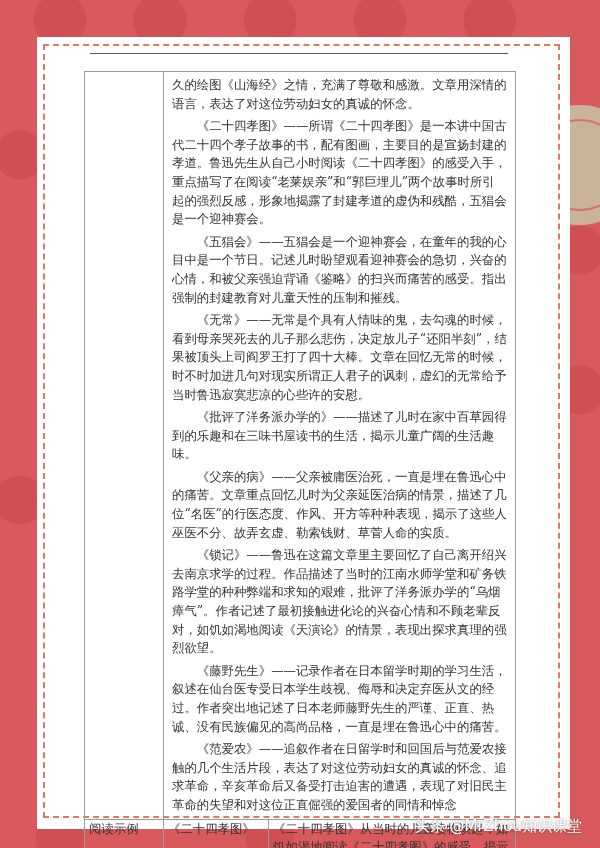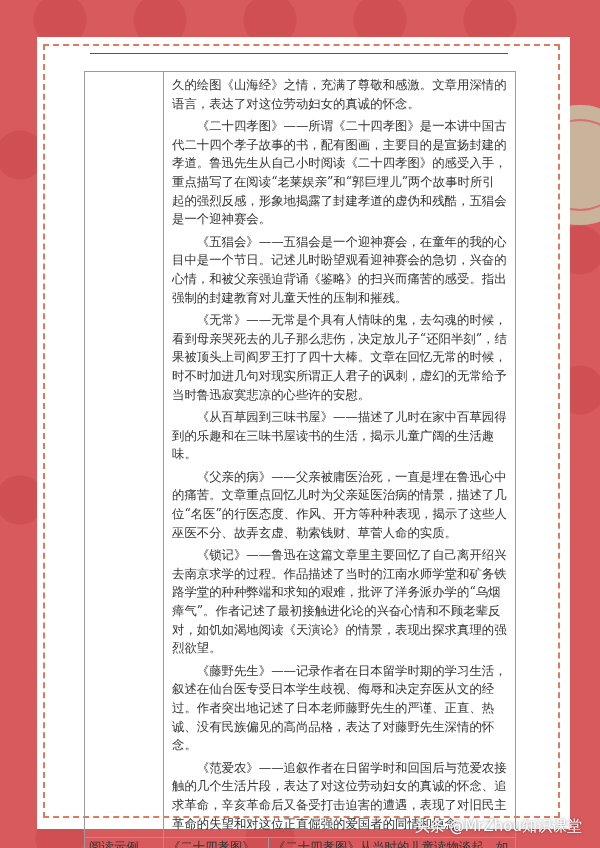--- a/index.html
+++ b/index.html
@@ -67,24 +67,24 @@
 
 <table class="main">
   <tbody>
       <tr>
     <td class="c1"></td>
     <td colspan="2">
       <p class="p">久的绘图《山海经》之情，充满了尊敬和感激。文章用深情的语言，表达了对这位劳动妇女的真诚的怀念。</p>
       <p class="p ind">《二十四孝图》——所谓《二十四孝图》是一本讲中国古代二十四个孝子故事的书，配有图画，主要目的是宣扬封建的孝道。鲁迅先生从自己小时阅读《二十四孝图》的感受入手，重点描写了在阅读“老莱娱亲”和“郭巨埋儿”两个故事时所引起的强烈反感，形象地揭露了封建孝道的虚伪和残酷，五猖会是一个迎神赛会。</p>
       <p class="p ind">《五猖会》——五猖会是一个迎神赛会，在童年的我的心目中是一个节日。记述儿时盼望观看迎神赛会的急切，兴奋的心情，和被父亲强迫背诵《鉴略》的扫兴而痛苦的感受。指出强制的封建教育对儿童天性的压制和摧残。</p>
       <p class="p ind">《无常》——无常是个具有人情味的鬼，去勾魂的时候，看到母亲哭死去的儿子那么悲伤，决定放儿子“还阳半刻”，结果被顶头上司阎罗王打了四十大棒。文章在回忆无常的时候，时不时加进几句对现实所谓正人君子的讽刺，虚幻的无常给予当时鲁迅寂寞悲凉的心些许的安慰。</p>
-      <p class="p ind">《从百草园到三味书屋》——描述了儿时在家中百草园得到的乐趣和在三味书屋读书的生活，揭示儿童广阔的生活趣味。</p>
+      <p class="p ind">《批评了洋务派办学的》——描述了儿时在家中百草园得到的乐趣和在三味书屋读书的生活，揭示儿童广阔的生活趣味。</p>
       <p class="p ind">《父亲的病》——父亲被庸医治死，一直是埋在鲁迅心中的痛苦。文章重点回忆儿时为父亲延医治病的情景，描述了几位“名医”的行医态度、作风、开方等种种表现，揭示了这些人巫医不分、故弄玄虚、勒索钱财、草菅人命的实质。</p>
       <p class="p ind">《锁记》——鲁迅在这篇文章里主要回忆了自己离开绍兴去南京求学的过程。作品描述了当时的江南水师学堂和矿务铁路学堂的种种弊端和求知的艰难，批评了洋务派办学的“乌烟瘴气”。作者记述了最初接触进化论的兴奋心情和不顾老辈反对，如饥如渴地阅读《天演论》的情景，表现出探求真理的强烈欲望。</p>
-      <p class="p ind">《藤野先生》——记录作者在日本留学时期的学习生活，叙述在仙台医专受日本学生歧视、侮辱和决定弃医从文的经过。作者突出地记述了日本老师藤野先生的严谨、正直、热诚、没有民族偏见的高尚品格，表达了对藤野先生深情的怀念。</p>
+      <p class="p ind">《藤野先生》——记录作者在日本留学时期的学习生活，叙述在仙台医专受日本学生歧视、侮辱和决定弃医从文的经过。作者突出地记述了日本老师藤野先生的严谨、正直、热诚、没有民族偏见的高尚品格，一直是埋在鲁迅心中的痛苦。</p>
       <p class="p ind">《范爱农》——追叙作者在日留学时和回国后与范爱农接触的几个生活片段，表达了对这位劳动妇女的真诚的怀念、追求革命，辛亥革命后又备受打击迫害的遭遇，表现了对旧民主革命的失望和对这位正直倔强的爱国者的同情和悼念</p>
     </td>
   </tr>
   <tr>
     <td class="c1" rowspan="2">阅读示例</td>
     <td style="width:96px;">《二十四孝图》</td>
     <td style="padding-bottom:14px;">
       <span>《二十四孝图》从当时的儿童读物谈起，如饥如渴地阅读《二十四孝图》的感受，揭示</span><span class="blank"></span><span>。</span>
       
     </td>

